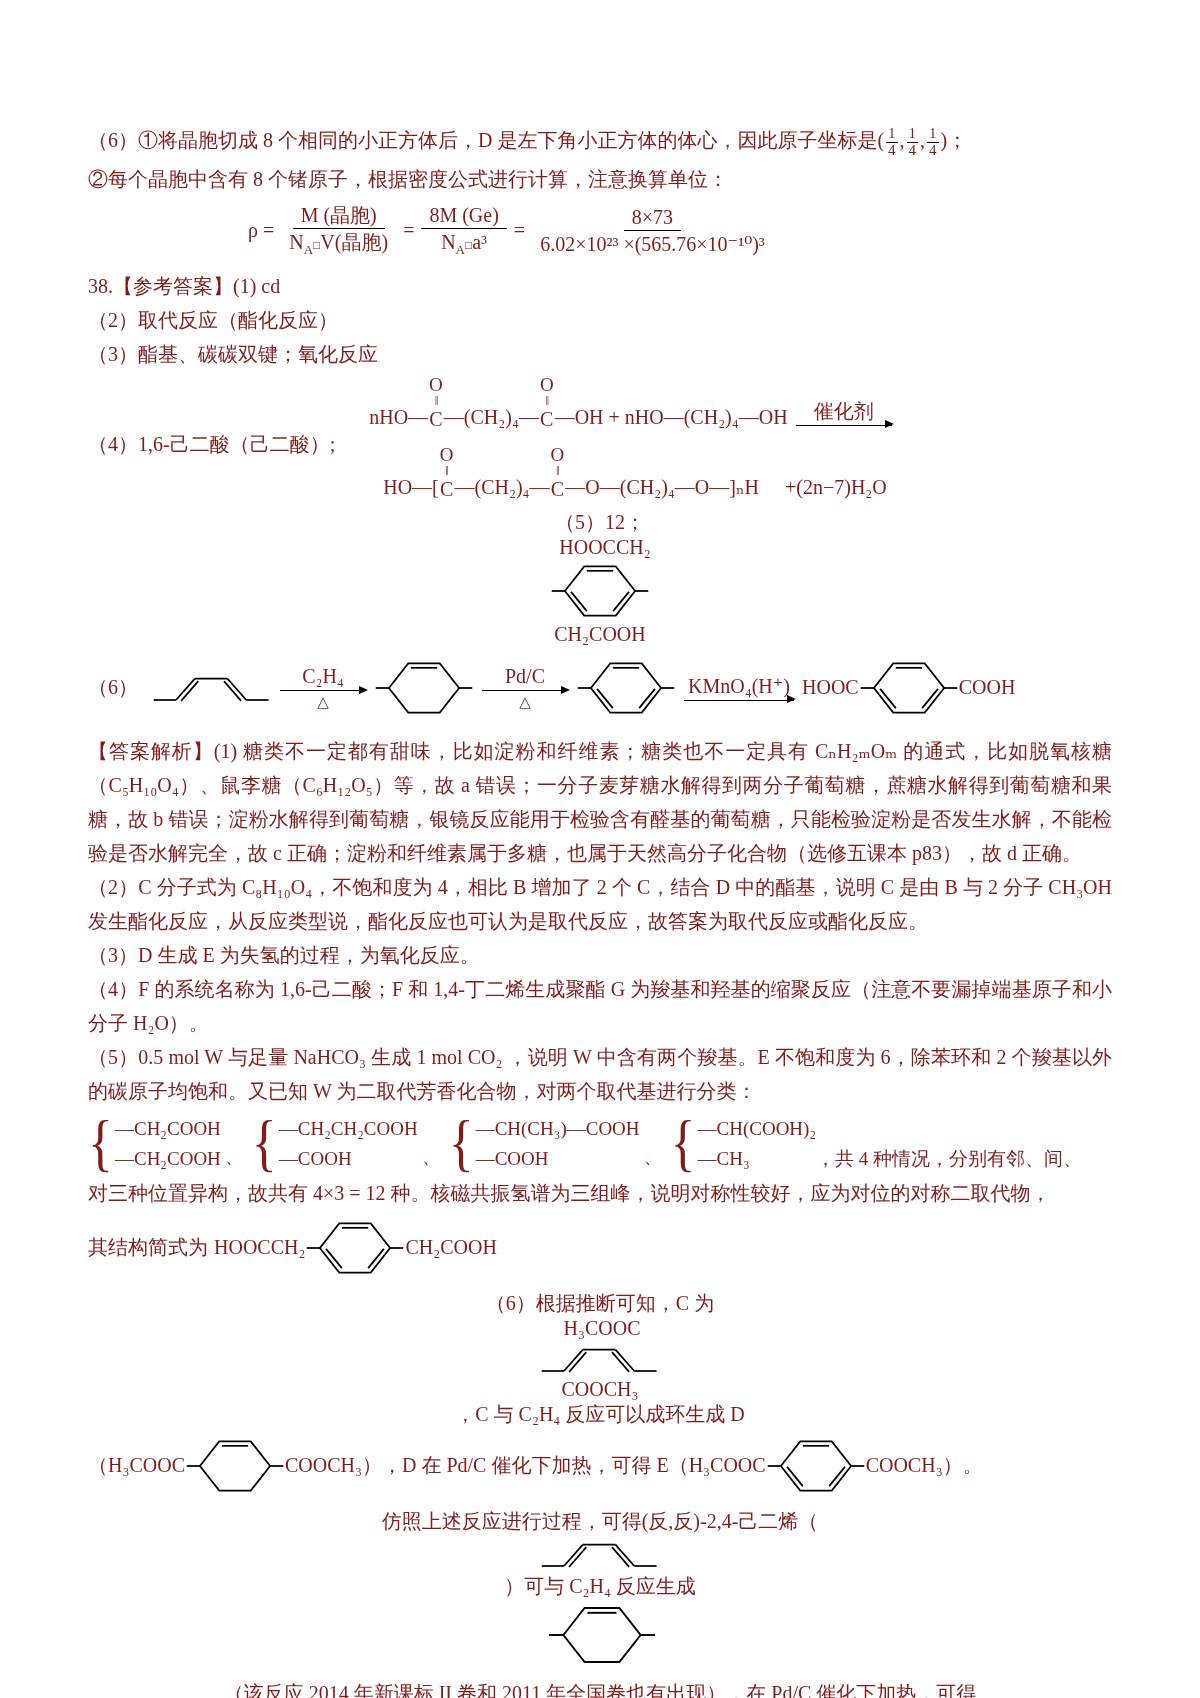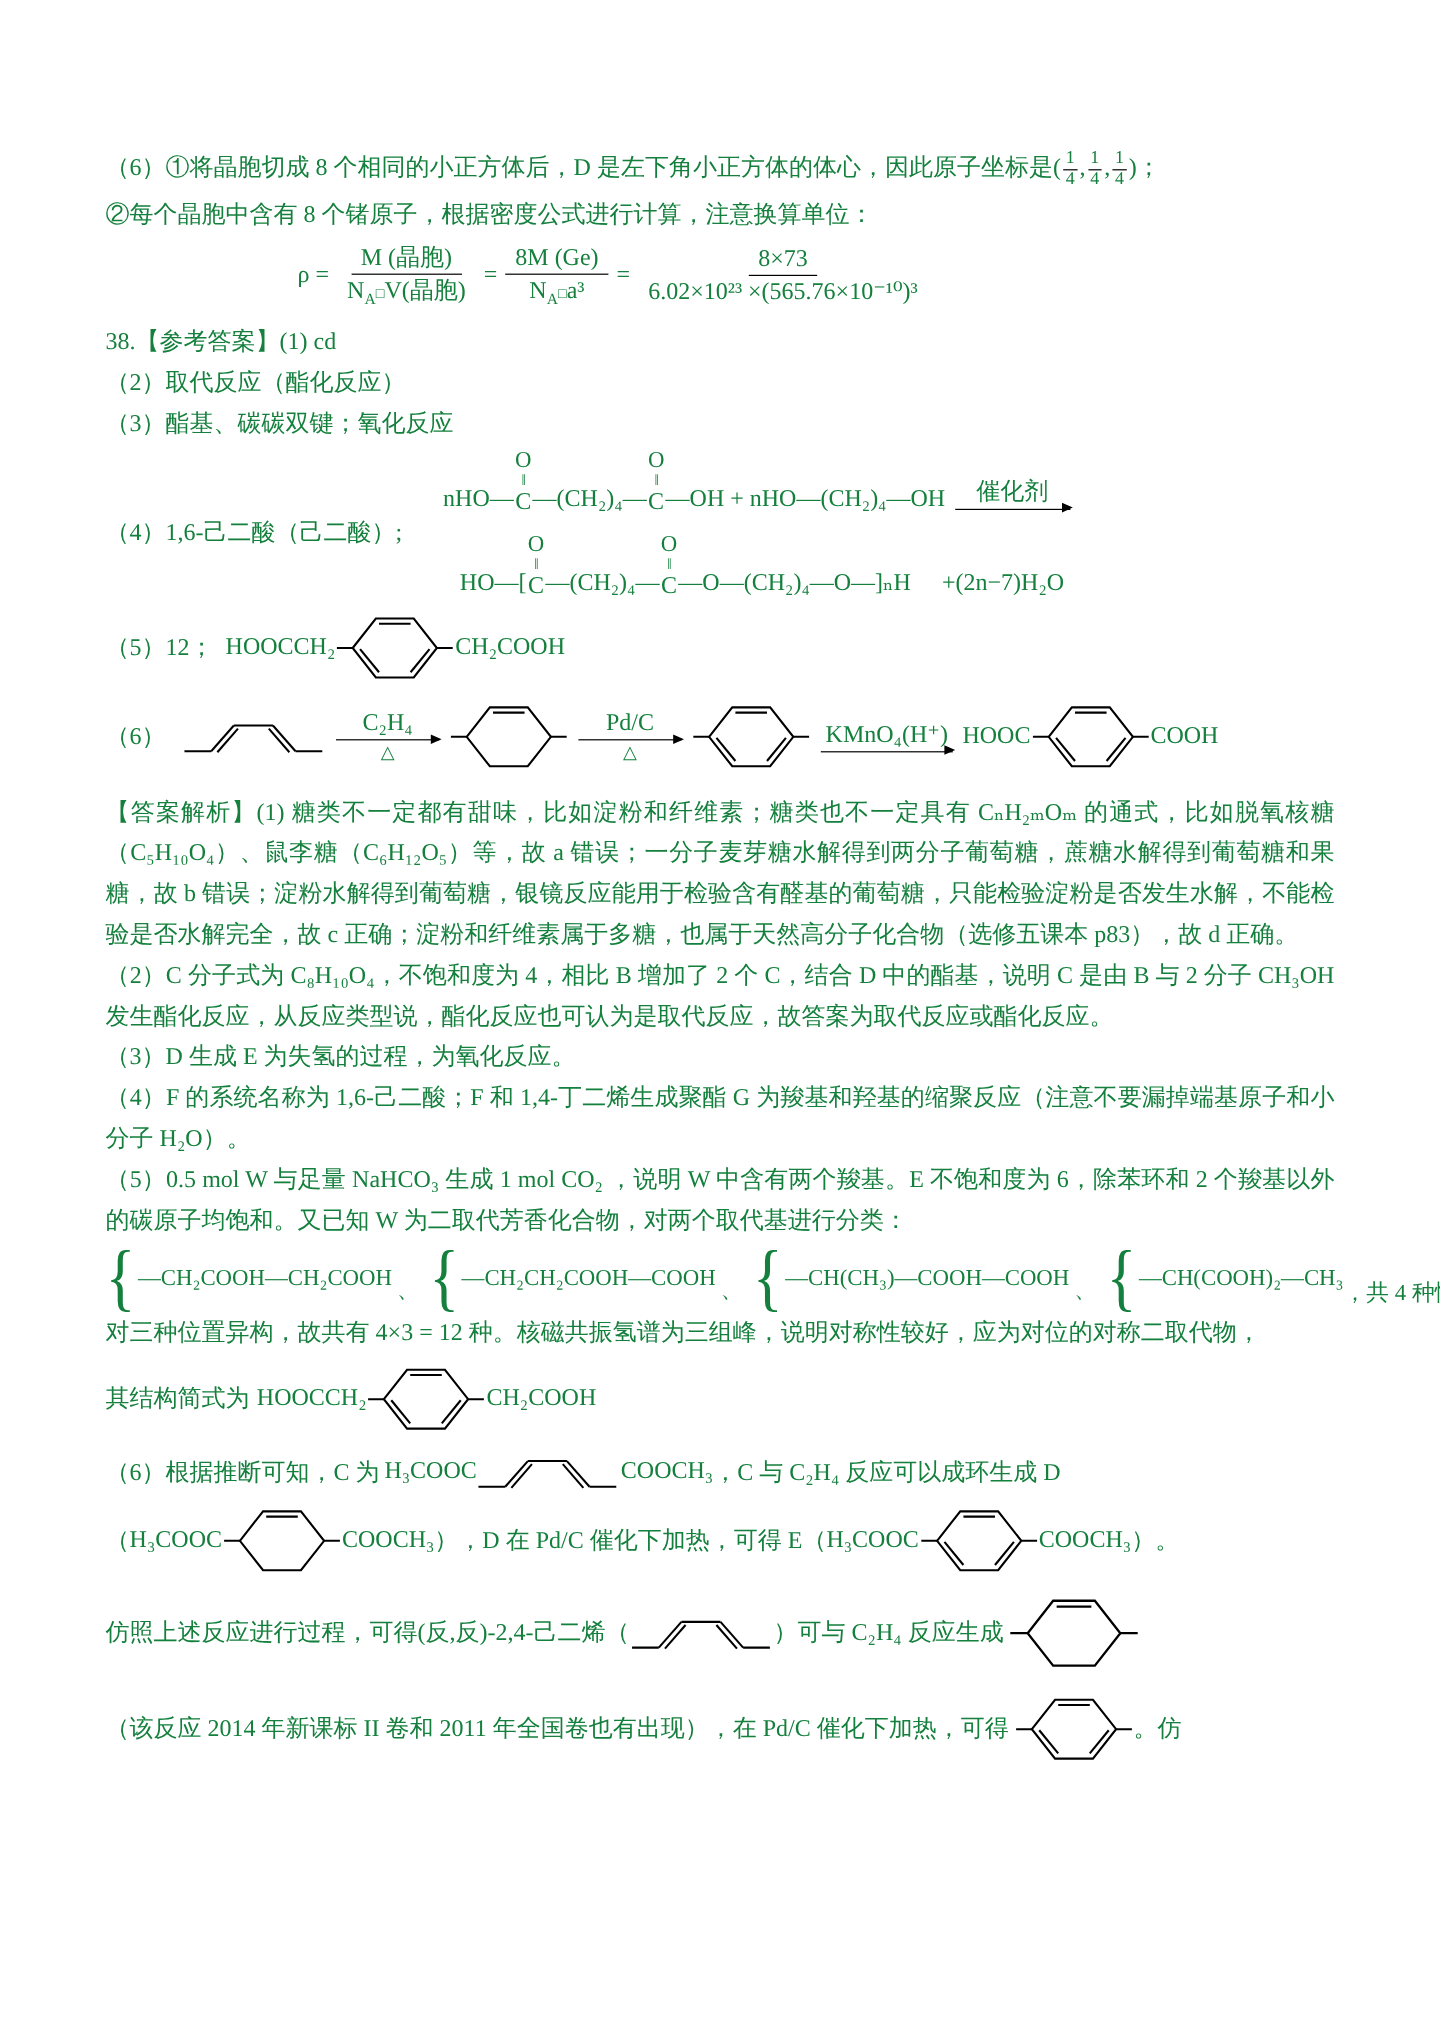--- a/index.html
+++ b/index.html
@@ -1,19 +1,19 @@
 <!DOCTYPE html>
 <html><head>
 <meta charset="utf-8">
 <style>
   html,body{margin:0;padding:0;background:#fff;}
   .page{
     width:1200px;height:1698px;box-sizing:border-box;
     padding:118px 88px 0 88px;position:relative;overflow:hidden;
-    background:#fff;color:#15803d;
+    background:#fff;color:#7f1d1d;
     font-family:"Liberation Serif","DejaVu Serif",serif;
     font-size:20px;
   }
   p{margin:0;line-height:34px;}
   .jp{text-align:justify;}
   
   .sfrac{display:inline-flex;flex-direction:column;align-items:center;vertical-align:middle;
          font-size:15px;line-height:1.05;margin:0 2px;}
   .sfrac .n{border-bottom:1.2px solid #000;padding:0 2px;}
   .sfrac .d{padding:0 2px;}
@@ -41,26 +41,26 @@
   .rx .t{font-size:20px;line-height:1.1;margin-bottom:3px;}
   .rx .b{font-size:15px;line-height:1.1;margin-top:3px;}
   .shaft{width:86px;height:0;border-bottom:1.5px solid #000;position:relative;}
   .shaft::after{content:"";position:absolute;right:-2px;top:-4.5px;width:0;height:0;
     border-left:9px solid #000;border-top:4.5px solid transparent;border-bottom:4.5px solid transparent;}
   .rx.eqarrow{margin-bottom:3px;}
   .rx.eqarrow .shaft{width:96px;}
   
   .structrow{display:flex;align-items:center;white-space:nowrap;}
   .structrow svg{display:block;}
-  .mt6{margin-top:6px;} .mt10{margin-top:10px;} .mt14{margin-top:14px;}
+  .mt6{margin-top:6px;} .mt10{margin-top:10px;flex-direction:column;} .mt14{margin-top:14px;}
   
   .bracerow{display:flex;align-items:center;font-size:19px;margin:6px 0 2px 0;white-space:nowrap;}
   .bgroup{display:inline-flex;align-items:center;}
   .bchar{font-size:52px;font-weight:400;transform:scaleY(1.2);line-height:1;margin-right:2px;}
-  .bcol{display:inline-flex;flex-direction:row;line-height:30px;}
+  .bcol{display:inline-flex;flex-direction:column;line-height:30px;}
   .bsep{align-self:flex-end;margin:0 8px 4px 4px;}
   .btail{align-self:flex-end;margin-bottom:2px;}
   .pagenum{position:absolute;bottom:92px;left:0;width:100%;text-align:center;font-size:18px;
     font-family:"Liberation Sans","DejaVu Sans",sans-serif;}
   .scheme{display:flex;align-items:center;margin-top:10px;white-space:nowrap;}
 </style>
 </head>
 <body>
 
 <div class="page">

